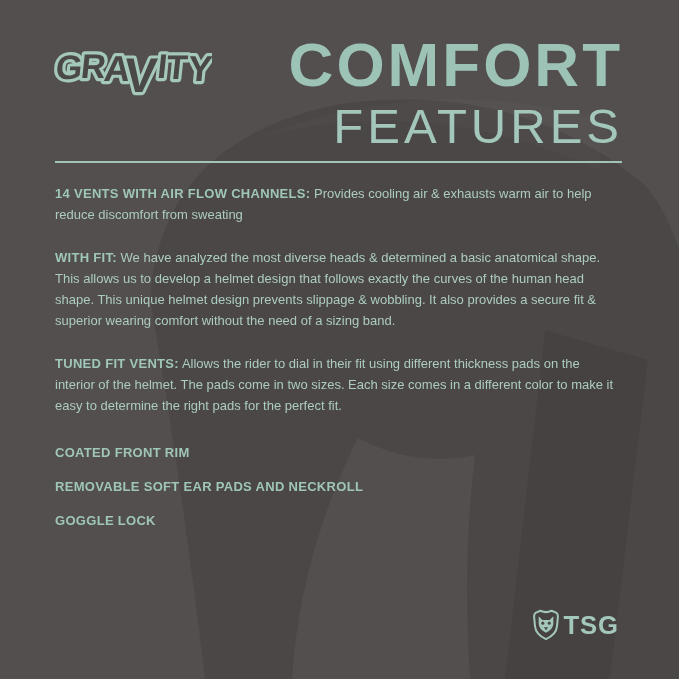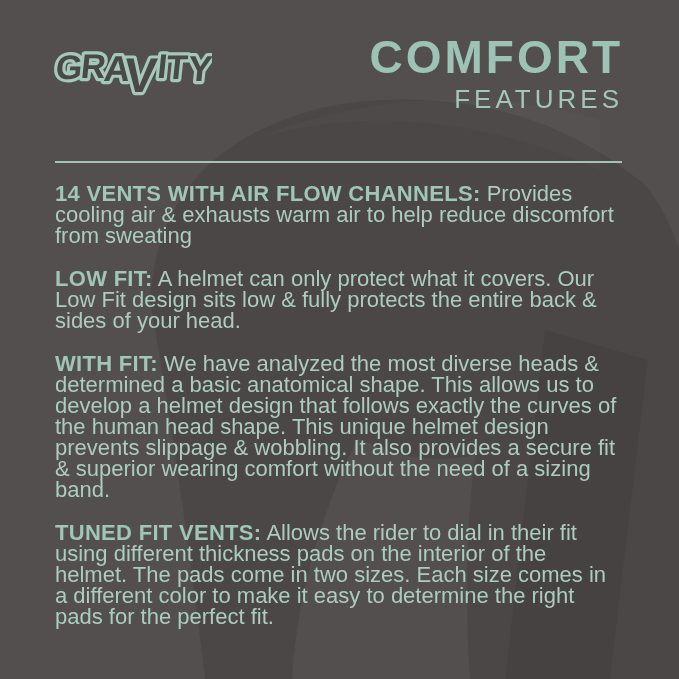--- a/index.html
+++ b/index.html
@@ -25,49 +25,49 @@
     top: 38px;
   }
   .page-title {
     position: absolute;
     top: 34px;
     right: 56px;
     text-align: right;
     line-height: 1;
   }
   .title-main {
-    font-size: 46px;
+    font-size: 62px;
     font-weight: bold;
     letter-spacing: 3px;
     color: #9cc3b5;
   }
   .title-sub {
     margin-top: 6px;
-    font-size: 26px;
+    font-size: 49px;
     font-weight: 300;
     letter-spacing: 4px;
     color: #a3c7ba;
   }
   .divider {
     position: absolute;
     left: 55px;
     right: 57px;
     top: 161px;
     height: 2px;
     background: #a0c5b8;
   }
 
   
   .content {
     position: absolute;
     left: 55px;
     top: 183px;
     width: 568px;
     color: #adccc1;
-    font-size: 22px;
+    font-size: 13px;
     line-height: 21px;
   }
   .feature { margin: 0 0 22px 0; }
   .feature-label {
     font-weight: bold;
     color: #9fc6b8;
     letter-spacing: 0.3px;
   }
   .bullets { margin-top: 26px; }
   .bullet-item {
@@ -130,28 +130,43 @@
   </div>
 
   <div class="divider"></div>
 
   <div class="content">
     <p class="feature">
       <span class="feature-label">14 VENTS WITH AIR FLOW CHANNELS:</span>
       <span class="feature-text">Provides cooling air &amp; exhausts warm air to help reduce discomfort from sweating</span>
     </p>
     <p class="feature">
-      <span class="feature-label">LOW FIT:</span>
-      <span class="feature-text">A helmet can only protect what it covers. Our Low Fit design sits low &amp; fully protects the entire back &amp; sides of your head.</span>
-    </p>
-    <p class="feature">
       <span class="feature-label">WITH FIT:</span>
       <span class="feature-text">We have analyzed the most diverse heads &amp; determined a basic anatomical shape. This allows us to develop a helmet design that follows exactly the curves of the human head shape. This unique helmet design prevents slippage &amp; wobbling. It also provides a secure fit &amp; superior wearing comfort without the need of a sizing band.</span>
     </p>
     <p class="feature">
       <span class="feature-label">TUNED FIT VENTS:</span>
       <span class="feature-text">Allows the rider to dial in their fit using different thickness pads on the interior of the helmet. The pads come in two sizes. Each size comes in a different color to make it easy to determine the right pads for the perfect fit.</span>
     </p>
 
+    <div class="bullets">
+      <div class="bullet-item">COATED FRONT RIM</div>
+      <div class="bullet-item">REMOVABLE SOFT EAR PADS AND NECKROLL</div>
+      <div class="bullet-item">GOGGLE LOCK</div>
+    </div>
   </div>
 
+  <div class="tsg-logo">
+    <svg width="92" height="33" viewBox="0 0 100 36" aria-hidden="false">
+
+      <g>
+        <path d="M3,5 L8,3 Q14,6 20,3 L25,5 Q27,6 27,9 L26,20 Q25,29 14,34 Q3,29 2,20 L1,9 Q1,6 3,5 Z" fill="none" stroke="#a3c7ba" stroke-width="2.2" stroke-linejoin="round"></path>
+        <path d="M6,9 L10,13 L18,13 L22,9 L22,17 Q22,23 14,27 Q6,23 6,17 Z" fill="#a3c7ba"></path>
+        <circle cx="10.5" cy="16.5" r="1.7" fill="#4b4947"></circle>
+        <circle cx="17.5" cy="16.5" r="1.7" fill="#4b4947"></circle>
+        <path d="M11.6,21 L16.4,21 L14,24.4 Z" fill="#4b4947"></path>
+      </g>
+
+      <text x="33" y="28" font-family="Liberation Sans, sans-serif" font-weight="bold" font-size="28" letter-spacing="1" fill="#a3c7ba">TSG</text>
+    </svg>
+  </div>
 
 </div>
 
 </body></html>

